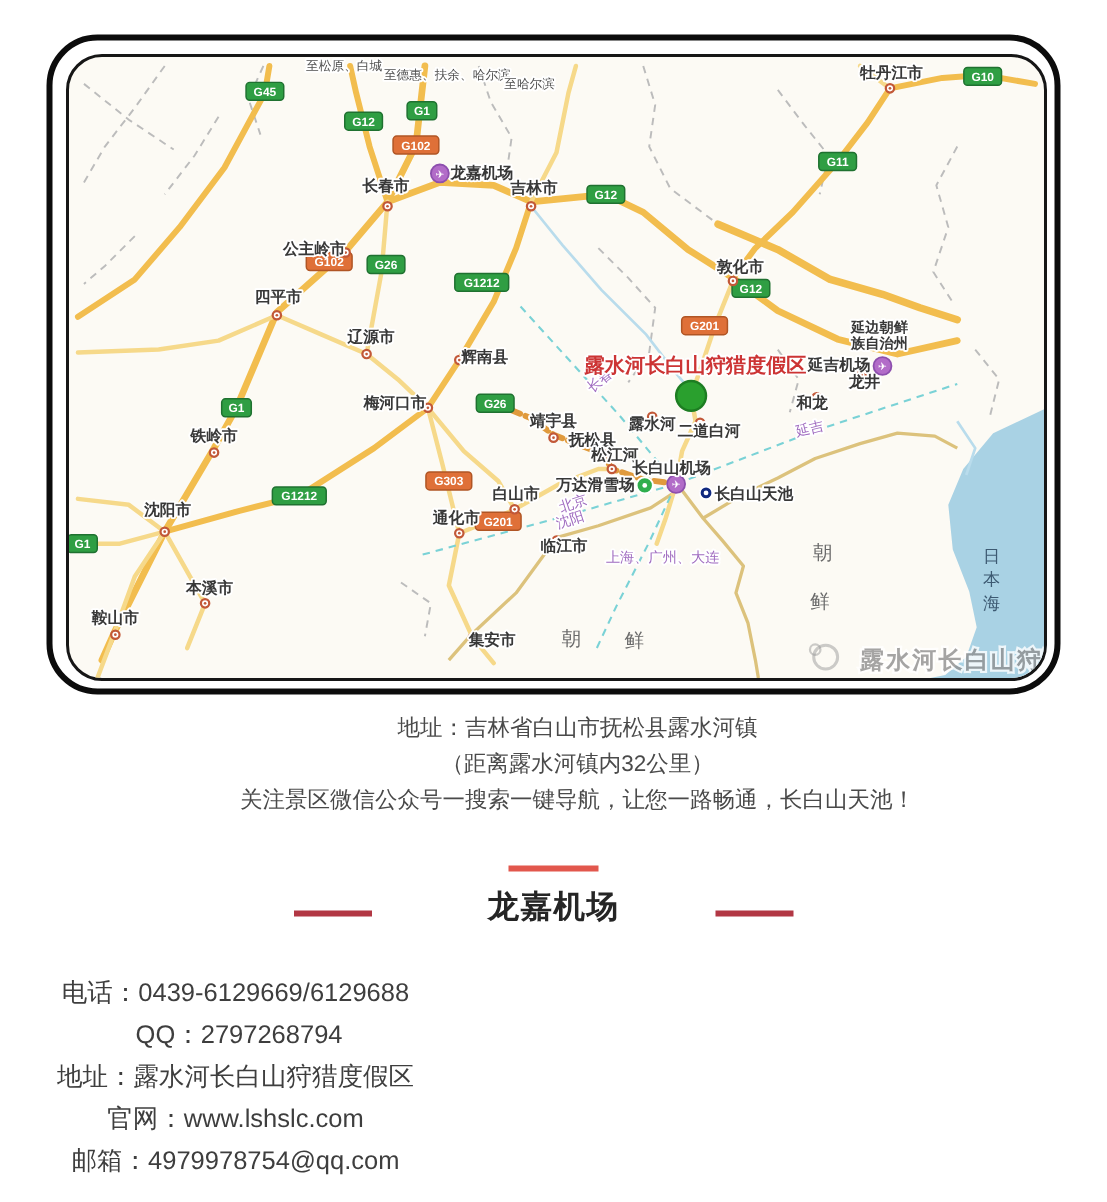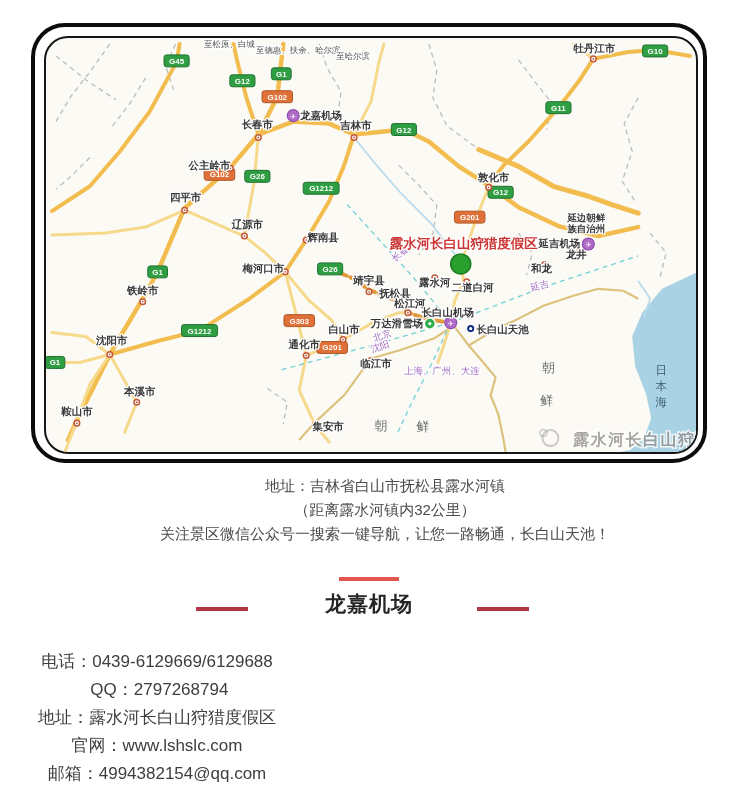--- a/index.html
+++ b/index.html
@@ -237,16 +237,16 @@
     <div class="section-title">龙嘉机场</div>
   </div>
   <div class="side-dash left"></div>
   <div class="side-dash right"></div>
 
   <div class="contact-list">
     <div class="contact-line">电话：0439-6129669/6129688</div>
     <div class="contact-line"> QQ：2797268794</div>
     <div class="contact-line">地址：露水河长白山狩猎度假区</div>
     <div class="contact-line">官网：www.lshslc.com</div>
-    <div class="contact-line">邮箱：4994382154@qq.com</div>
+    <div class="contact-line">邮箱：4979978754@qq.com</div>
   </div>
 
 </div>
 
 </body></html>

